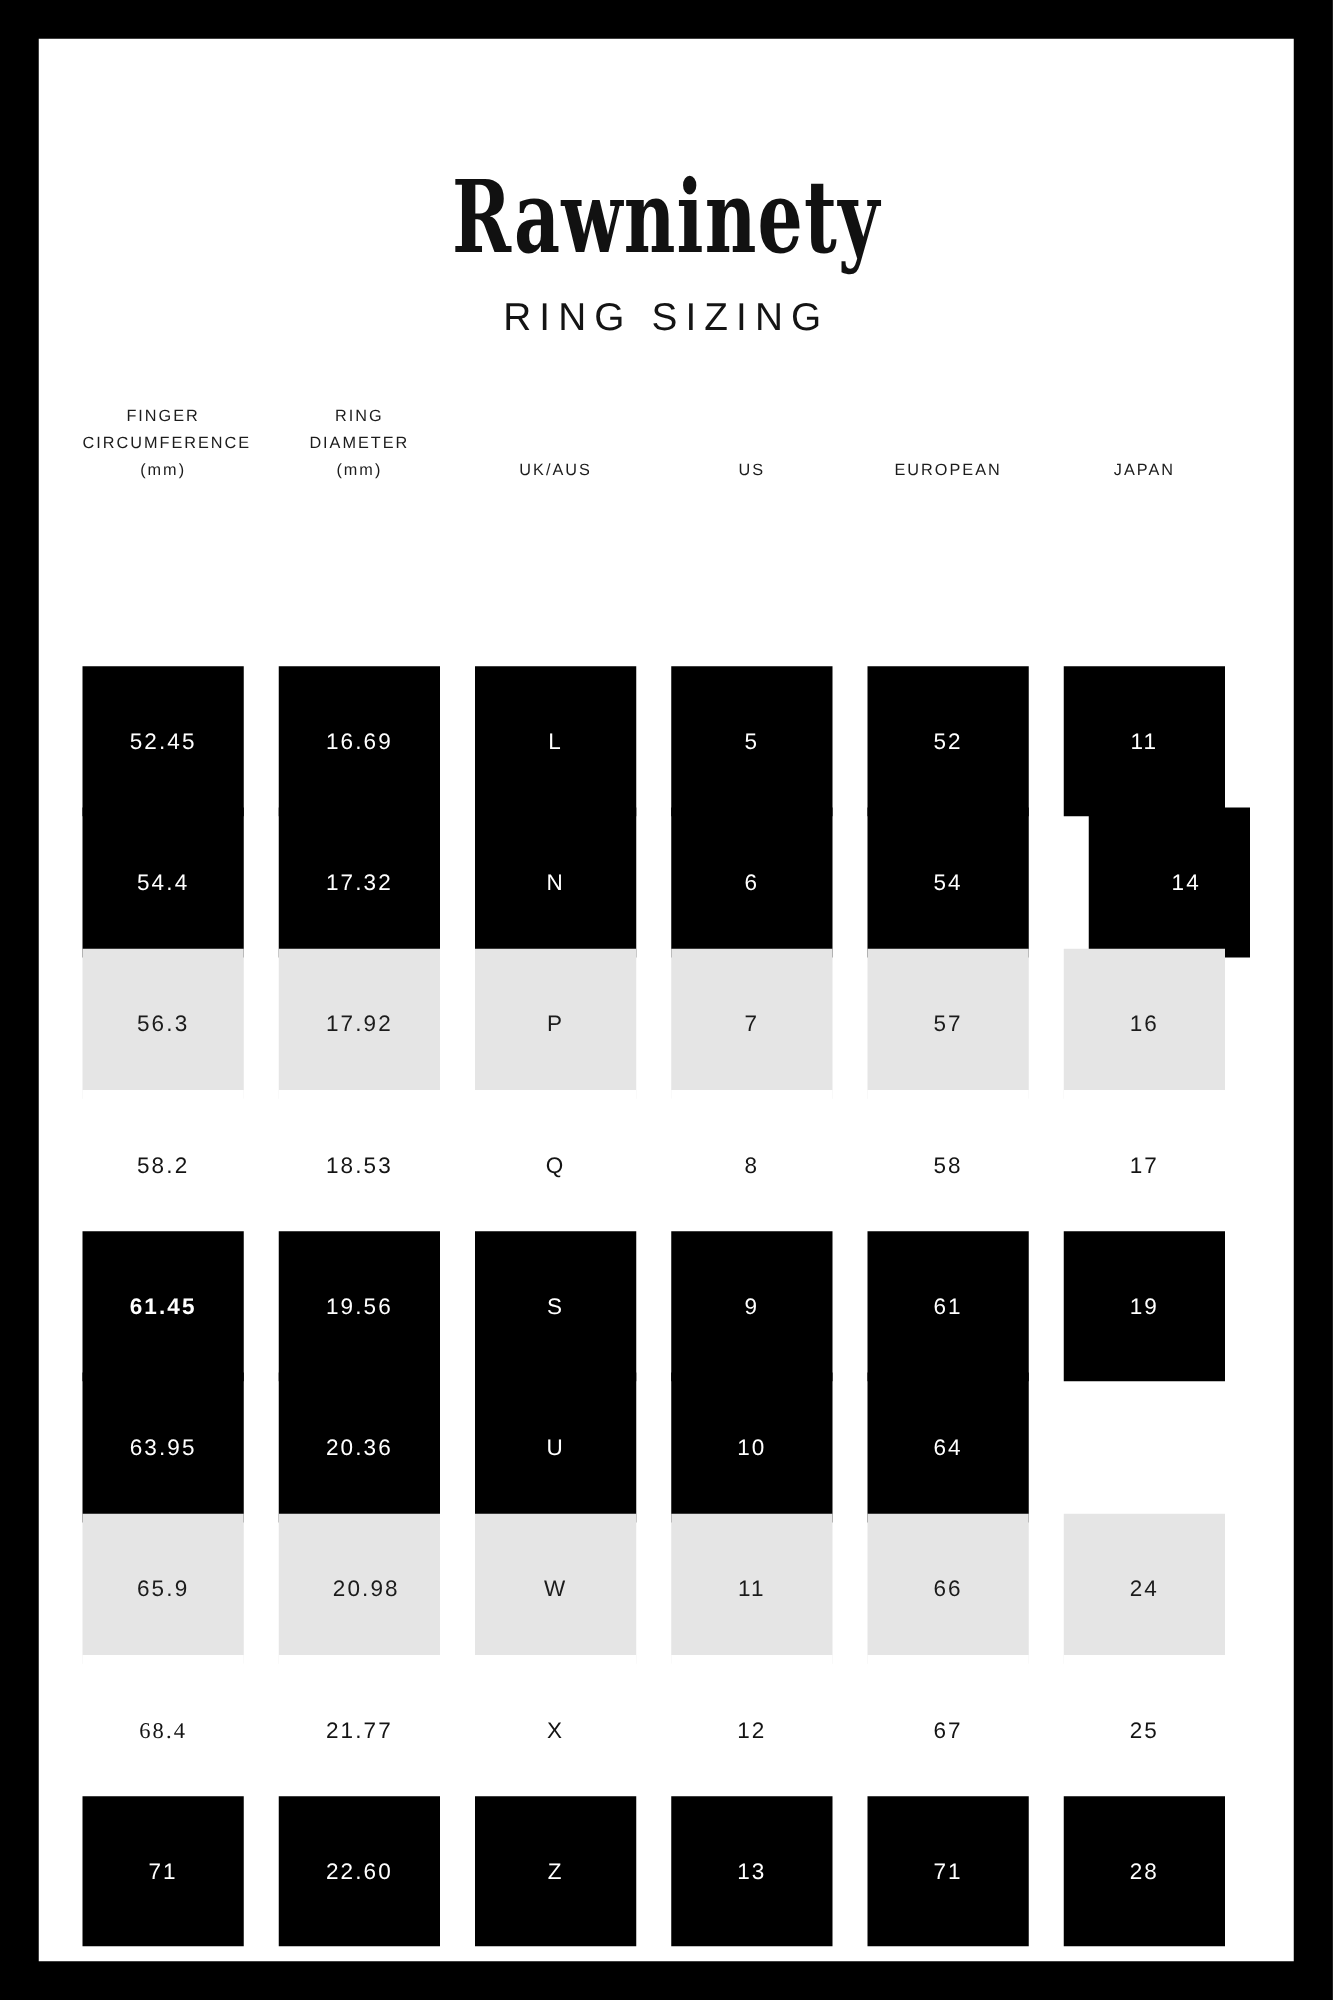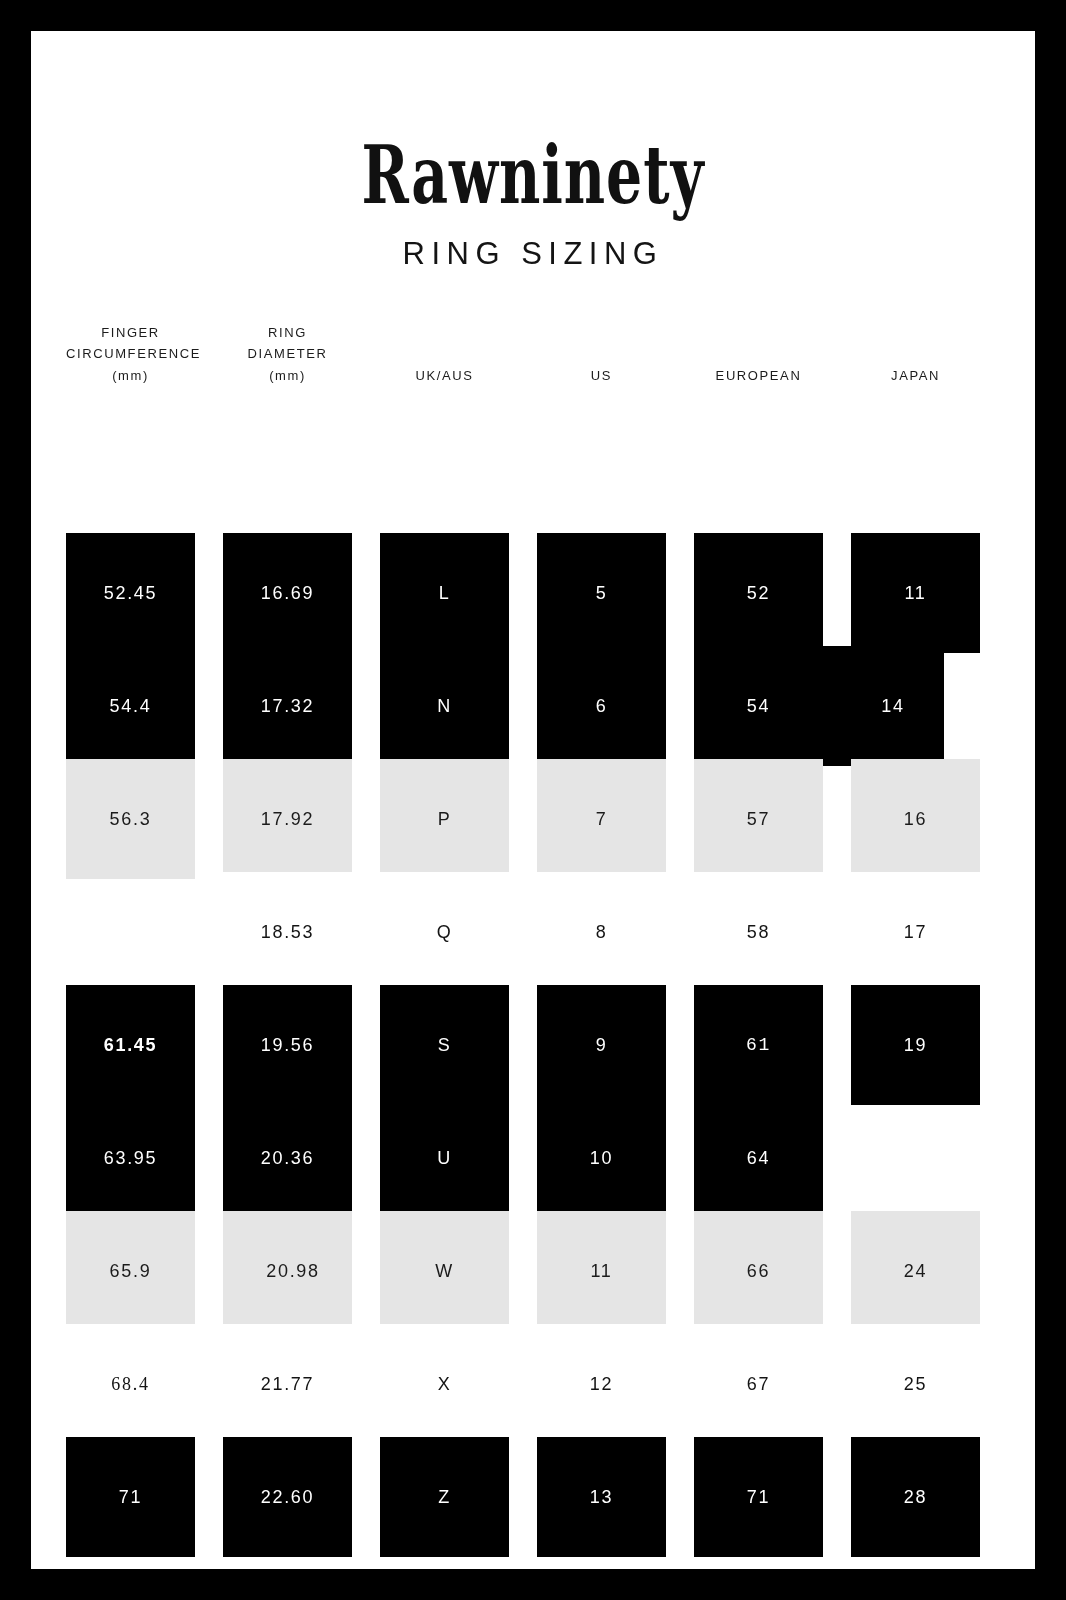--- a/index.html
+++ b/index.html
@@ -142,37 +142,38 @@
           <div class="cell tone-black" style="left: 192px; width: 129px; top: 123px;">16.69</div>
           <div class="cell tone-black" style="left: 349px; width: 129px; top: 123px;">L</div>
           <div class="cell tone-black" style="left: 506px; width: 129px; top: 123px;">5</div>
           <div class="cell tone-black" style="left: 663px; width: 129px; top: 123px;">52</div>
           <div class="cell tone-black" style="left: 820px; width: 129px; top: 123px;">11</div>
           <div class="cell tone-dark" style="left: 35px; width: 129px; top: 236px;">54.4</div>
           <div class="cell tone-dark" style="left: 192px; width: 129px; top: 236px;">17.32</div>
           <div class="cell tone-dark" style="left: 349px; width: 129px; top: 236px;">N</div>
           <div class="cell tone-dark" style="left: 506px; width: 129px; top: 236px;">6</div>
           <div class="cell tone-dark" style="left: 663px; width: 129px; top: 236px;">54</div>
-          <div class="cell tone-dark" style="left: 784px; width: 129px; top: 236px; padding-left: 27px;">14</div>
+          <div class="cell tone-dark" style="left: 840px; width: 129px; top: 236px; padding-left: 27px;">14</div>
           <div class="cell tone-light" style="left: 35px; width: 129px; top: 349px;">56.3</div>
           <div class="cell tone-light" style="left: 192px; width: 129px; top: 349px;">17.92</div>
           <div class="cell tone-light" style="left: 349px; width: 129px; top: 349px;">P</div>
           <div class="cell tone-light" style="left: 506px; width: 129px; top: 349px;">7</div>
           <div class="cell tone-light" style="left: 663px; width: 129px; top: 349px;">57</div>
           <div class="cell tone-light" style="left: 820px; width: 129px; top: 349px;">16</div>
+          <div class="cell tone-white" style="left: 35px; width: 129px; top: 462px;">58.2</div>
           <div class="cell tone-white" style="left: 192px; width: 129px; top: 462px;">18.53</div>
           <div class="cell tone-white" style="left: 349px; width: 129px; top: 462px;">Q</div>
           <div class="cell tone-white" style="left: 506px; width: 129px; top: 462px;">8</div>
           <div class="cell tone-white" style="left: 663px; width: 129px; top: 462px;">58</div>
           <div class="cell tone-white" style="left: 820px; width: 129px; top: 462px;">17</div>
           <div class="cell tone-black" style="left: 35px; width: 129px; top: 575px; font-weight: bold;">61.45</div>
           <div class="cell tone-black" style="left: 192px; width: 129px; top: 575px;">19.56</div>
           <div class="cell tone-black" style="left: 349px; width: 129px; top: 575px;">S</div>
           <div class="cell tone-black" style="left: 506px; width: 129px; top: 575px;">9</div>
-          <div class="cell tone-black" style="left: 663px; width: 129px; top: 575px; font-family: Liberation Mono, monospace;">61</div>
+          <div class="cell tone-black" style="left: 663px; width: 129px; top: 575px;">61</div>
           <div class="cell tone-black" style="left: 820px; width: 129px; top: 575px;">19</div>
           <div class="cell tone-dark" style="left: 35px; width: 129px; top: 688px; text-align: right;">63.95</div>
           <div class="cell tone-dark" style="left: 192px; width: 129px; top: 688px;">20.36</div>
           <div class="cell tone-dark" style="left: 349px; width: 129px; top: 688px;">U</div>
           <div class="cell tone-dark" style="left: 506px; width: 129px; top: 688px;">10</div>
           <div class="cell tone-dark" style="left: 663px; width: 129px; top: 688px;">64</div>
           <div class="cell tone-light" style="left: 35px; width: 129px; top: 801px;">65.9</div>
           <div class="cell tone-light" style="left: 192px; width: 129px; top: 801px; padding-left: 11px;">20.98</div>
           <div class="cell tone-light" style="left: 349px; width: 129px; top: 801px;">W</div>
           <div class="cell tone-light" style="left: 506px; width: 129px; top: 801px;">11</div>

